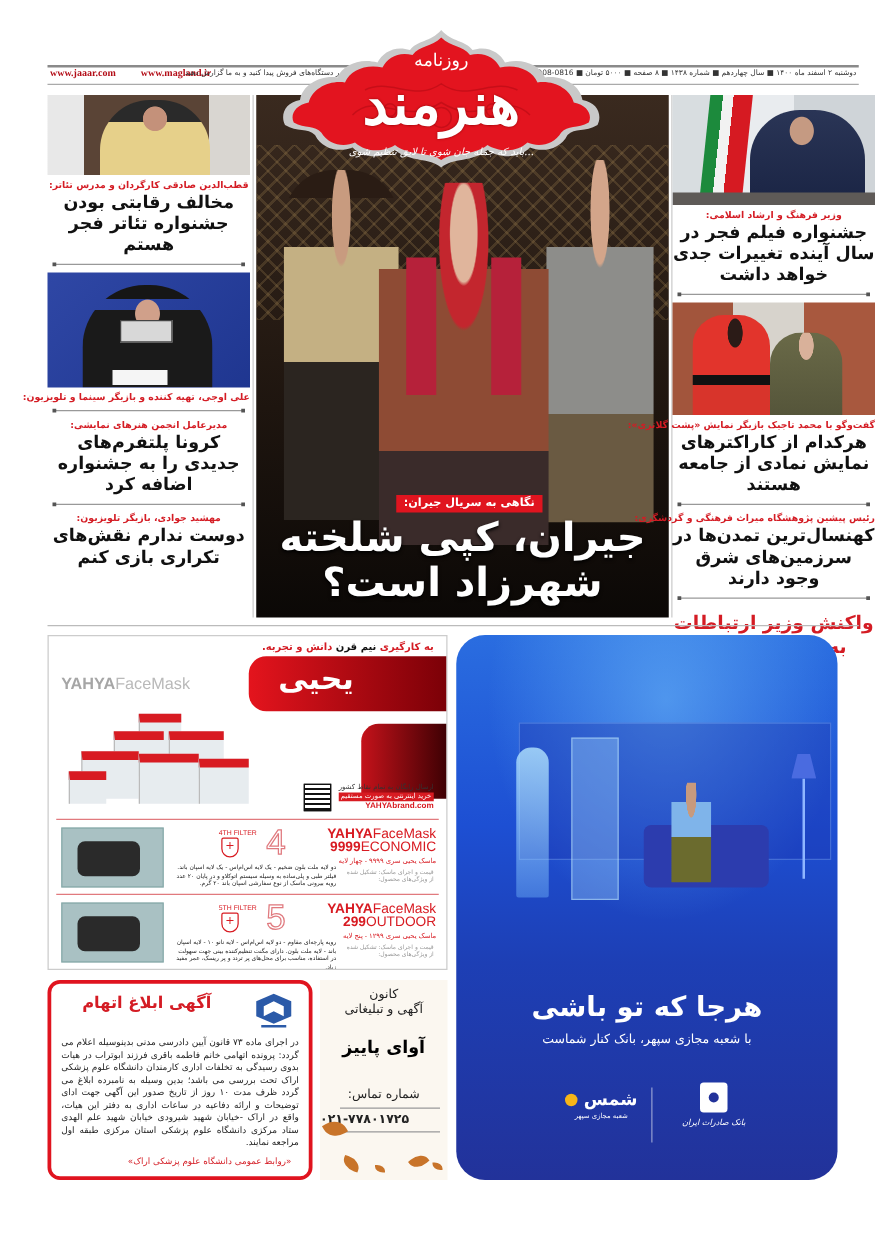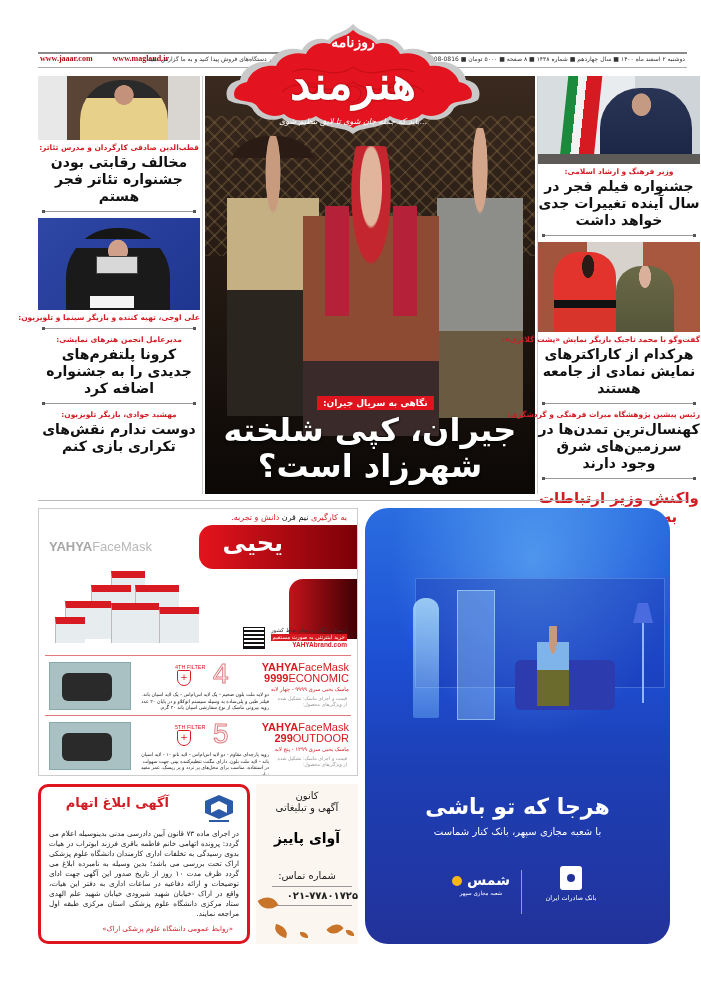--- a/index.html
+++ b/index.html
@@ -11,21 +11,21 @@
   .top-rule.r1 { top: 52px; }
   .top-rule.r2 { top: 67px; height: 1px; background: #aaa; }
   .urls { position: absolute; left: 40px; top: 54px; font-family: "Liberation Serif", serif; font-size: 8px; font-weight: bold; color: #b30d17; direction: ltr; white-space: nowrap; }
   .urls span { margin-right: 18px; }
   .slogan { position: absolute; left: 148px; top: 55px; font-size: 6px; color: #333; white-space: nowrap; }
   .slogan b { color: #d41c24; }
   .issue-line { position: absolute; right: 16px; top: 55px; font-size: 6px; color: #333; white-space: nowrap; direction: rtl; }
 
   .logo { position: absolute; left: 222px; top: 22px; width: 262px; height: 118px; }
   .logo-text { position: absolute; left: 0; right: 0; text-align: center; color: #fff; font-family: "DejaVu Serif", serif; }
-  .logo-pre { top: 12px; font-size: 14px; font-weight: bold; }
+  .logo-pre { top: 18px; font-size: 14px; font-weight: normal; }
   .logo-main { top: 34px; font-size: 46px; font-weight: bold; letter-spacing: -2px; text-shadow: 0 0 2px #8a0000; }
   .logo-tag { top: 95px; font-size: 8px; font-style: italic; }
 
   
   .col-right { position: absolute; left: 538px; top: 76px; width: 162px; }
   .col-left { position: absolute; left: 38px; top: 76px; width: 162px; }
   .vrule { position: absolute; top: 76px; height: 418px; width: 1px; background: #ccc; }
 
   .photo { width: 162px; background: #555; position: relative; overflow: hidden; }
   .kicker { font-size: 7.5px; color: #d41c24; font-weight: bold; text-align: center; margin-top: 3px; white-space: nowrap; }
@@ -63,21 +63,21 @@
   .hero .fig-center { position: absolute; left: 98px; top: 70px; width: 136px; height: 290px; background: radial-gradient(ellipse at 50% 14%, #e0b59c 0 11%, transparent 12%), radial-gradient(ellipse at 50% 16%, #c3262e 0 20%, transparent 21%), linear-gradient(transparent 0 24%, #8e4b34 24% 74%, #3a2b2a 74%); border-radius: 60px 60px 0 0; }
   .hero .vest-l, .hero .vest-r { position: absolute; top: 130px; width: 24px; height: 110px; background: #b6213a; }
   .hero .vest-l { left: 120px; } .hero .vest-r { left: 188px; }
   .hero-kicker { position: absolute; left: 112px; top: 320px; background: #e0141f; color: #fff; font-size: 9px; font-weight: bold; padding: 2px 6px; white-space: nowrap; }
   .hero-title { position: absolute; left: 0; right: 0; top: 336px; color: #fff; font-size: 32px; font-weight: bold; text-align: center; line-height: 36px; text-shadow: 0 1px 3px #000; }
 
   
 
   
   .ad-yahya { position: absolute; left: 38px; top: 508px; width: 320px; height: 268px; background: #fff; border: 1px solid #ccc; overflow: hidden; }
-  .yahya-top { position: absolute; right: 10px; top: 4px; font-size: 8px; font-weight: normal; color: #d41c24; white-space: nowrap; margin-left: 8px; }
+  .yahya-top { position: absolute; right: 10px; top: 4px; font-size: 8px; font-weight: bold; color: #d41c24; white-space: nowrap; margin-left: 8px; }
   .yahya-top em { font-style: normal; color: #111; }
   .yahya-brand-banner { position: absolute; left: 160px; top: 16px; width: 160px; height: 44px; background: linear-gradient(90deg, #e4141d, #7a0007); border-radius: 14px 0 0 14px; }
   .yahya-brand { position: absolute; right: 74px; top: 20px; font-size: 24px; color: #fff; font-weight: bold; }
   .yahya-dark { position: absolute; left: 250px; top: 70px; width: 70px; height: 60px; background: linear-gradient(90deg, #c5121a, #3b0003); border-radius: 14px 0 0 0; }
   .yahya-fm { position: absolute; left: 10px; top: 30px; font-family: "Liberation Sans", sans-serif; font-size: 13px; color: #b9b9b9; direction: ltr; }
   .yahya-fm b { color: #a6a6a6; }
   .boxes { position: absolute; left: 16px; top: 62px; width: 150px; height: 72px; }
   .box { position: absolute; background: #e7ecef; border-top: 7px solid #d81b22; border-left: 1px solid #bbb; }
   .qr { position: absolute; left: 204px; top: 118px; width: 22px; height: 22px; background:
       repeating-linear-gradient(0deg, #111 0 2px, #fff 2px 4px), #111; border: 1px solid #111; }
@@ -102,41 +102,41 @@
   .ad-notice { position: absolute; left: 38px; top: 784px; width: 212px; height: 160px; border: 3px solid #e0141f; border-radius: 10px; background: #fff; padding: 6px 8px; }
   .notice-title { position: absolute; right: 78px; top: 8px; font-size: 13px; font-weight: bold; color: #d41c24; white-space: nowrap; }
   .notice-logo { position: absolute; left: 158px; top: 6px; width: 40px; height: 30px; }
   .notice-body { position: absolute; left: 8px; right: 8px; top: 42px; font-size: 7.2px; line-height: 10px; text-align: justify; color: #222; }
   .notice-sign { position: absolute; right: 14px; bottom: 8px; font-size: 7px; color: #d41c24; white-space: nowrap; }
 
   .ad-agency { position: absolute; left: 256px; top: 784px; width: 102px; height: 160px; background: #fbf7f0; overflow: hidden; }
   .ad-agency .t1 { position: absolute; left: 0; right: 0; top: 6px; text-align: center; font-size: 10px; color: #222; line-height: 12px; }
   .ad-agency .t2 { position: absolute; left: 0; right: 0; top: 46px; text-align: center; font-size: 14px; font-weight: bold; color: #000000; }
   .ad-agency .t3 { position: absolute; left: 0; right: 0; top: 86px; text-align: center; font-size: 10px; color: #222; }
-  .ad-agency .t4 { position: absolute; left: 0; right: 0; top: 106px; text-align: right; font-size: 10px; color: #222; font-weight: bold; }
+  .ad-agency .t4 { position: absolute; left: 0; right: 0; top: 106px; text-align: left; font-size: 10px; color: #222; font-weight: bold; }
   .ad-agency .rule { position: absolute; left: 16px; right: 6px; height: 1px; background: #999; }
   .leaf { position: absolute; width: 14px; height: 10px; background: #c8742a; border-radius: 0 80% 0 80%; }
 
   .ad-bank { position: absolute; left: 365px; top: 508px; width: 305px; height: 436px; background: linear-gradient(#2a6de0 0%, #1d4fd3 35%, #1d3fb5 60%, #22329a 100%); overflow: hidden; border-radius: 23px; }
   .bank-scene { position: absolute; left: 0; right: 0; top: 0; height: 260px; background: radial-gradient(ellipse at 55% 20%, rgba(120,200,255,.5), transparent 60%); }
   .bank-wall { position: absolute; left: 50px; top: 70px; width: 250px; height: 110px; border: 1px solid rgba(140,190,255,.35); background: rgba(30,50,170,.35); }
   .holo-man { position: absolute; left: 48px; top: 90px; width: 26px; height: 120px; background: linear-gradient(rgba(180,230,255,.8), rgba(120,190,255,.4)); border-radius: 12px 12px 2px 2px; }
   .holo-panel { position: absolute; left: 92px; top: 82px; width: 38px; height: 130px; background: rgba(170,220,255,.35); border: 1px solid rgba(200,240,255,.5); }
   .sofa { position: absolute; left: 150px; top: 152px; width: 100px; height: 50px; background: #2c3cae; border-radius: 6px; }
   .sit-man { position: absolute; left: 172px; top: 118px; width: 32px; height: 80px; background: radial-gradient(ellipse at 50% 12%, #c79a7e 0 18%, transparent 19%), linear-gradient(transparent 0 20%, #7fb4ea 20% 55%, #6b6b2e 55%); border-radius: 14px 14px 0 0; }
   .lamp { position: absolute; left: 268px; top: 95px; width: 20px; height: 100px; }
   .lamp::before { content: ""; position: absolute; left: 0; top: 0; width: 20px; height: 20px; background: #4a6be0; clip-path: polygon(25% 0, 75% 0, 100% 100%, 0 100%); }
   .lamp::after { content: ""; position: absolute; left: 9px; top: 20px; width: 2px; height: 80px; background: #8fb6ff; }
   .bank-title { position: absolute; left: 0; right: 0; top: 286px; text-align: center; color: #fff; font-size: 22px; font-weight: bold; }
   .bank-sub { position: absolute; left: 0; right: 0; top: 318px; text-align: center; color: #fff; font-size: 10px; }
   .bank-divider { position: absolute; left: 156px; top: 362px; width: 1px; height: 44px; background: rgba(255,255,255,.5); }
   .saderat { position: absolute; left: 176px; top: 358px; width: 60px; text-align: center; }
   .saderat .mark { width: 22px; height: 24px; margin: 0 auto; background: #fff; border-radius: 3px; position: relative; }
   .saderat .mark::after { content: ""; position: absolute; left: 7px; top: 8px; width: 8px; height: 8px; background: #22329a; border-radius: 50%; }
-  .saderat .lbl { color: #fff; font-size: 6.5px; margin-top: 4px; white-space: nowrap; }
+  .saderat .lbl { color: #fff; font-size: 6.5px; font-style: italic; margin-top: 4px; white-space: nowrap; }
   .shams { position: absolute; left: 84px; top: 364px; width: 64px; text-align: center; }
   .shams .mark { color: #fff; font-size: 14px; font-weight: bold; font-family: "DejaVu Sans", sans-serif; }
   .shams .mark .sun { display: inline-block; width: 10px; height: 10px; background: #f7b518; border-radius: 50%; vertical-align: middle; }
   .shams .lbl { color: #fff; font-size: 5.5px; white-space: nowrap; margin-top: 2px; }
 
   .hrule-mid { position: absolute; left: 38px; right: 14px; top: 500px; height: 1px; background: #bbb; }
 </style>
 </head>
 <body>
 

